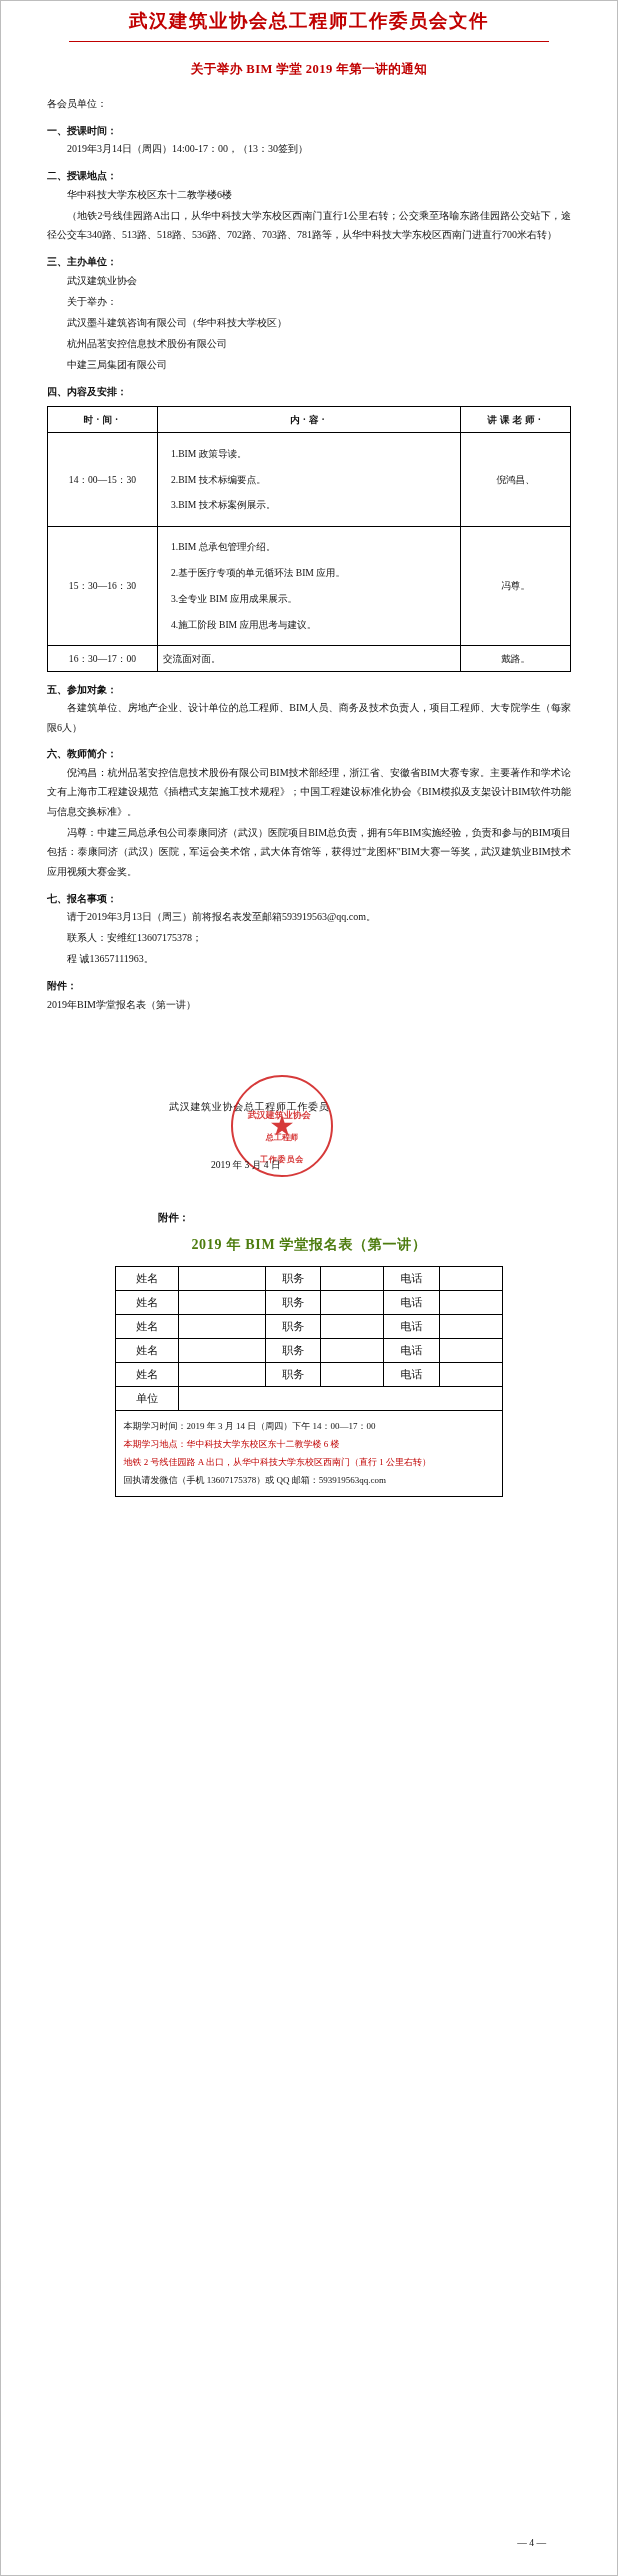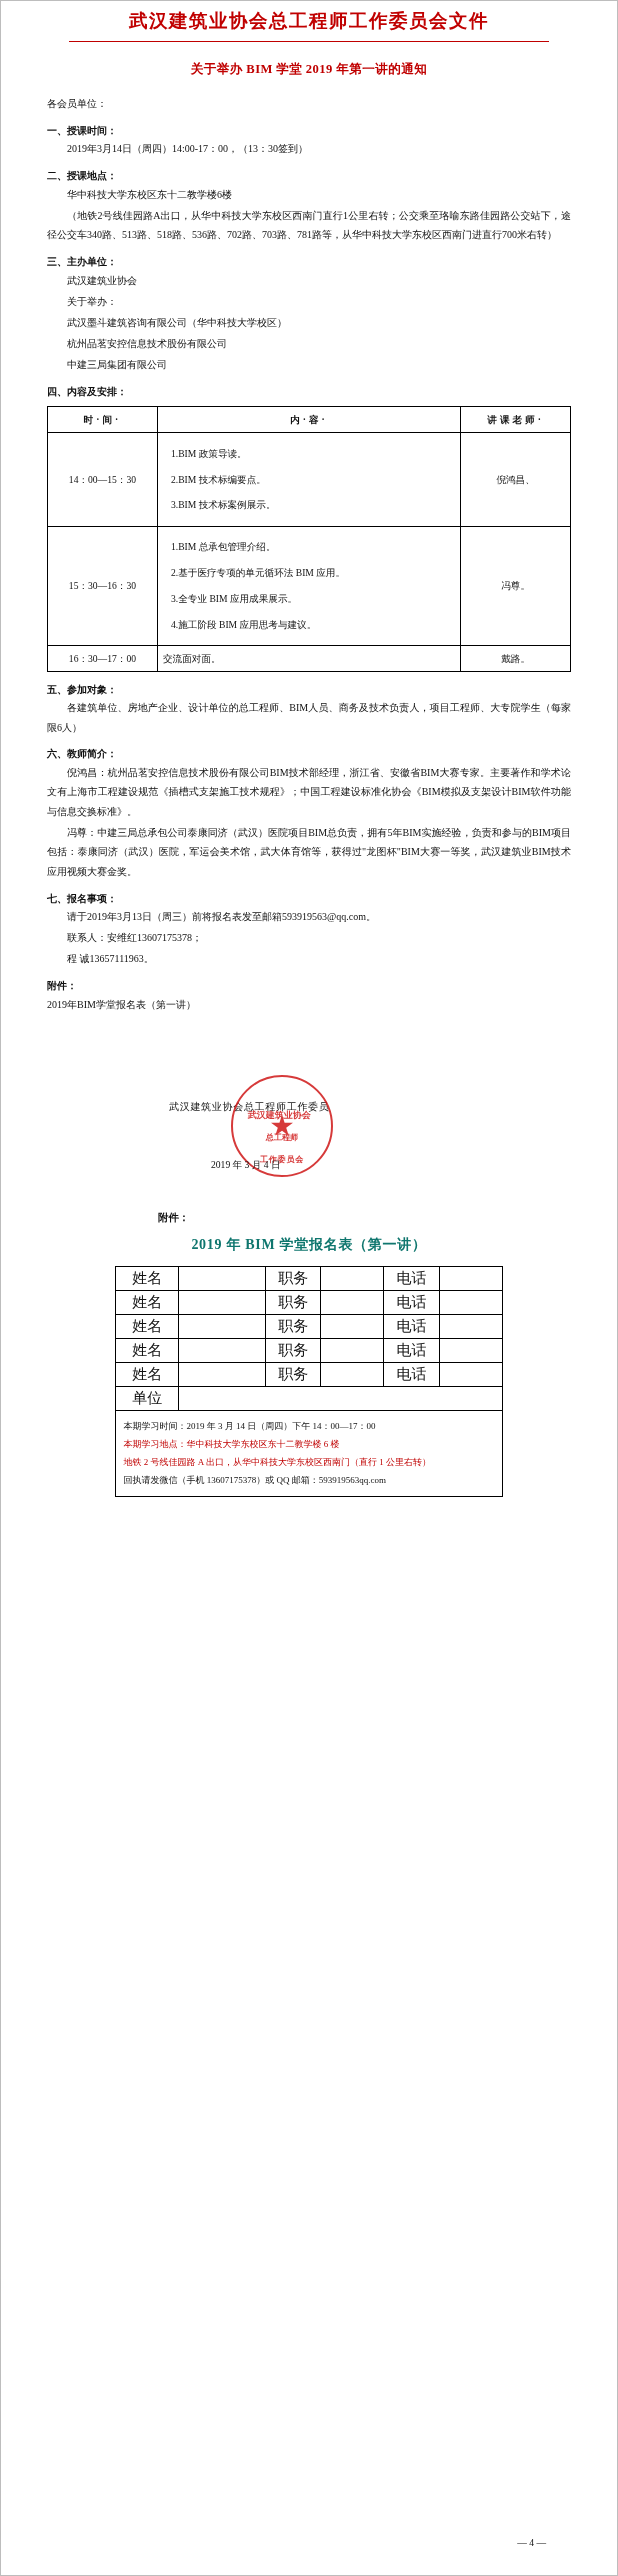--- a/index.html
+++ b/index.html
@@ -84,25 +84,25 @@
   .seal-date{
     position:absolute;left:164px;top:111px;font-size:9.6px;color:#111;
   }
 
   
   .att-label{
     margin-top:22px;font-size:10.4px;font-weight:bold;color:#111;
     padding-left:111px;
   }
   .att-title{
-    text-align:center;font-weight:bold;font-size:14px;color:#0f766e;
+    text-align:center;font-weight:bold;font-size:14px;color:#4d7c0f;
     margin:10.4px 0 12px 0;letter-spacing:0.7px;
   }
   table.signup{
-    border-collapse:collapse;width:74%;margin:0 auto;font-size:15px;
+    border-collapse:collapse;width:74%;margin:0 auto;font-size:11px;
   }
   table.signup td{
     border:0.7px solid #000;height:20px;padding:1.5px 6px;color:#111;
   }
   .sg-lab{width:16%;text-align:center;}
   .sg-val{width:22%;}
   .sg-lab2{width:14%;text-align:center;margin-top:20px;}
   .sg-val2{width:16%;}
   .sg-lab3{width:14%;text-align:center;}
   .notes{

